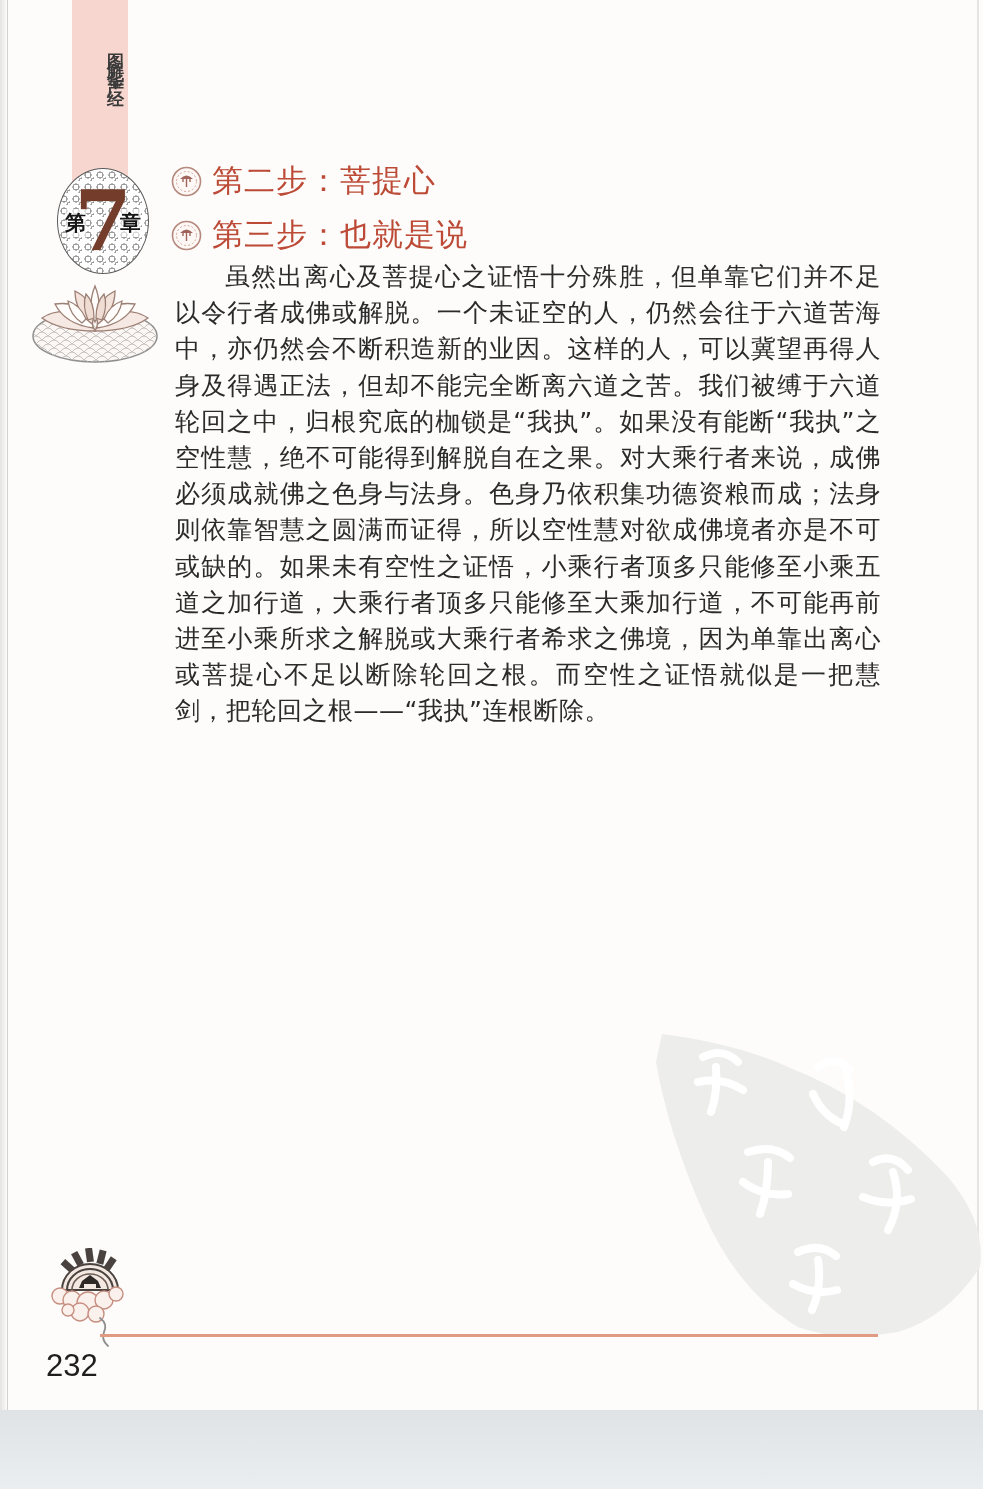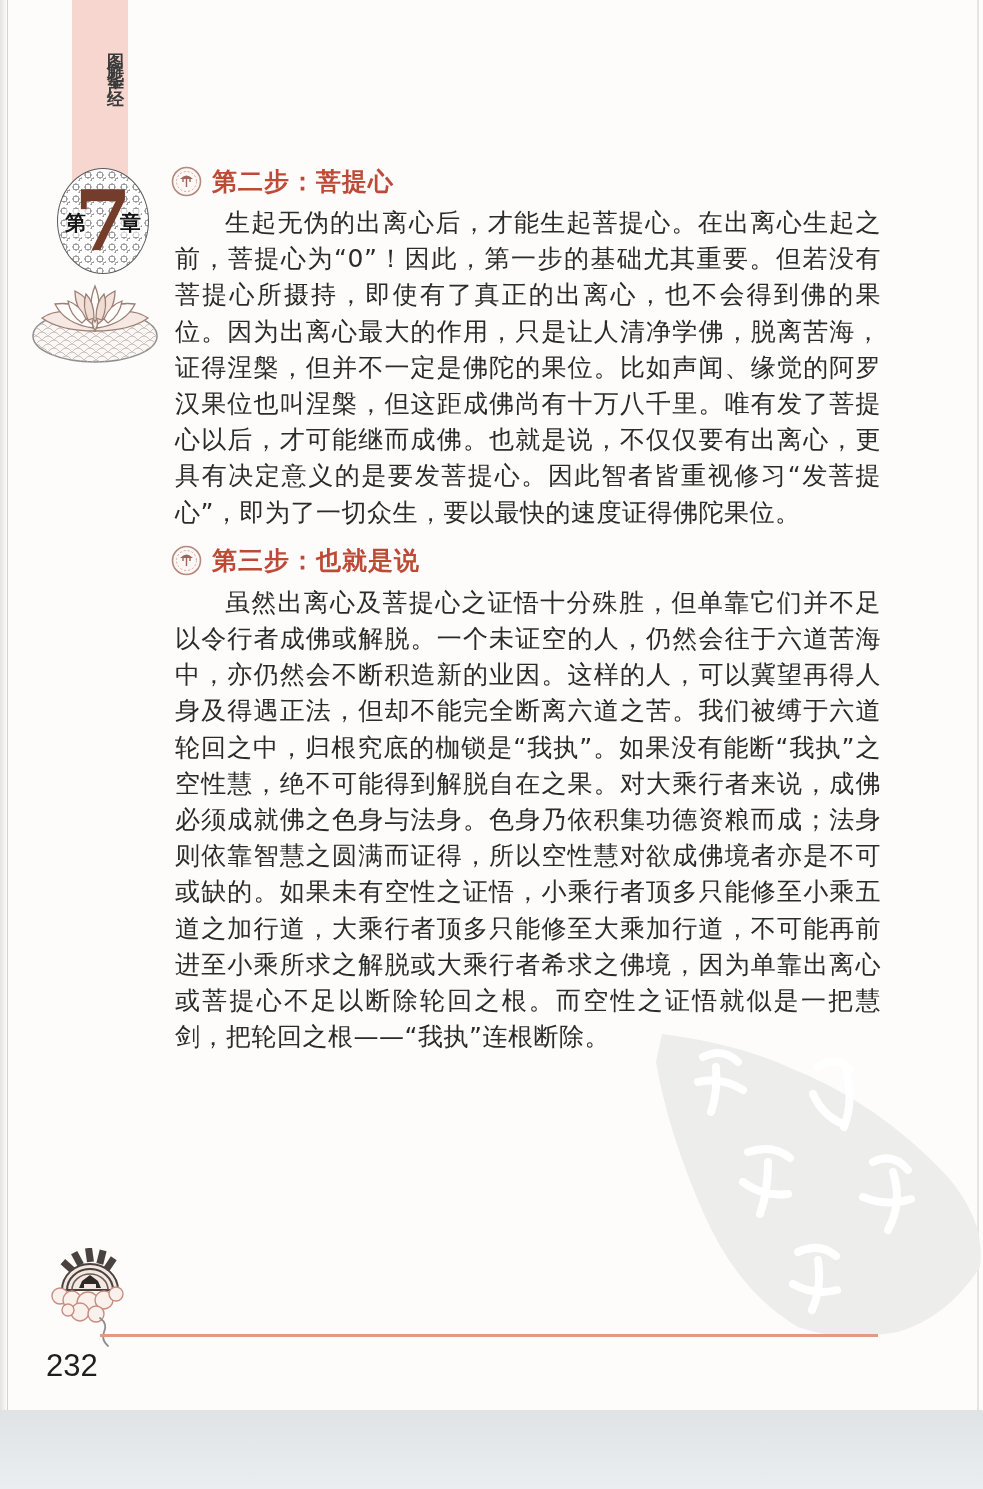--- a/index.html
+++ b/index.html
@@ -31,21 +31,21 @@
         color:#733c2b;line-height:100px;text-shadow:0 0 1px #733c2b;}
   .chapter-badge .pre{position:absolute;left:7px;top:40px;font-size:21px;
         font-weight:bold;color:#161616;background:rgba(255,255,255,.6);}
   .chapter-badge .suf{position:absolute;right:7px;top:40px;font-size:21px;
         font-weight:bold;color:#161616;background:rgba(255,255,255,.6);}
   .lotus{position:absolute;left:30px;top:276px;}
   
   .main{position:absolute;left:175px;top:165px;width:706px;}
   .sec-head{display:flex;align-items:center;height:32px;margin:0 0 8px -4px;}
   .sec-head .seal{width:31px;height:31px;margin-right:10px;flex:0 0 auto;}
-  .sec-head .t{font-size:25px;font-weight:bold;color:#bc4a36;letter-spacing:1px;}
+  .sec-head .t{font-size:31px;font-weight:normal;color:#bc4a36;letter-spacing:1px;}
   .main p{margin:0;font-size:25px;line-height:36.2px;color:#2b2b2b;
         text-align:justify;text-justify:inter-ideograph;
         text-indent:2em;letter-spacing:.5px;}
   .gap{height:14px;}
   
   .watermark{position:absolute;left:648px;top:1022px;pointer-events:none;}
   
   .divider{position:absolute;left:100px;top:1334px;width:778px;height:3px;
         background:#e29b83;}
   .cloud{position:absolute;left:44px;top:1248px;}
@@ -116,21 +116,20 @@
       <span class="seal">
         <svg width="31" height="31" viewBox="0 0 31 31">
           <circle cx="15.5" cy="15.5" r="14" fill="#fdf7f5" stroke="#b5897d" stroke-width="1.6"></circle>
           <circle cx="15.5" cy="15.5" r="10" fill="none" stroke="#cfa89d" stroke-width="1" stroke-dasharray="2 2"></circle>
           <path d="M9,13 Q15.5,6 22,13 Z" fill="#a0645a"></path>
           <path d="M15.5,13 v8 M12,13 v3 M19,13 v3" stroke="#a0645a" stroke-width="1.4" fill="none"></path>
         </svg>
       </span>
       <span class="t">第二步：菩提心</span>
     </div>
-    <p>生起无伪的出离心后，才能生起菩提心。在出离心生起之前，菩提心为“0”！因此，第一步的基础尤其重要。但若没有菩提心所摄持，即使有了真正的出离心，也不会得到佛的果位。因为出离心最大的作用，只是让人清净学佛，脱离苦海，证得涅槃，但并不一定是佛陀的果位。比如声闻、缘觉的阿罗汉果位也叫涅槃，但这距成佛尚有十万八千里。唯有发了菩提心以后，才可能继而成佛。也就是说，不仅仅要有出离心，更具有决定意义的是要发菩提心。因此智者皆重视修习“发菩提心”，即为了一切众生，要以最快的速度证得佛陀果位。</p>
 
     <div class="gap"></div>
 
     <div class="sec-head">
       <span class="seal">
         <svg width="31" height="31" viewBox="0 0 31 31">
           <circle cx="15.5" cy="15.5" r="14" fill="#fdf7f5" stroke="#b5897d" stroke-width="1.6"></circle>
           <circle cx="15.5" cy="15.5" r="10" fill="none" stroke="#cfa89d" stroke-width="1" stroke-dasharray="2 2"></circle>
           <path d="M9,13 Q15.5,6 22,13 Z" fill="#a0645a"></path>
           <path d="M15.5,13 v8 M12,13 v3 M19,13 v3" stroke="#a0645a" stroke-width="1.4" fill="none"></path>

